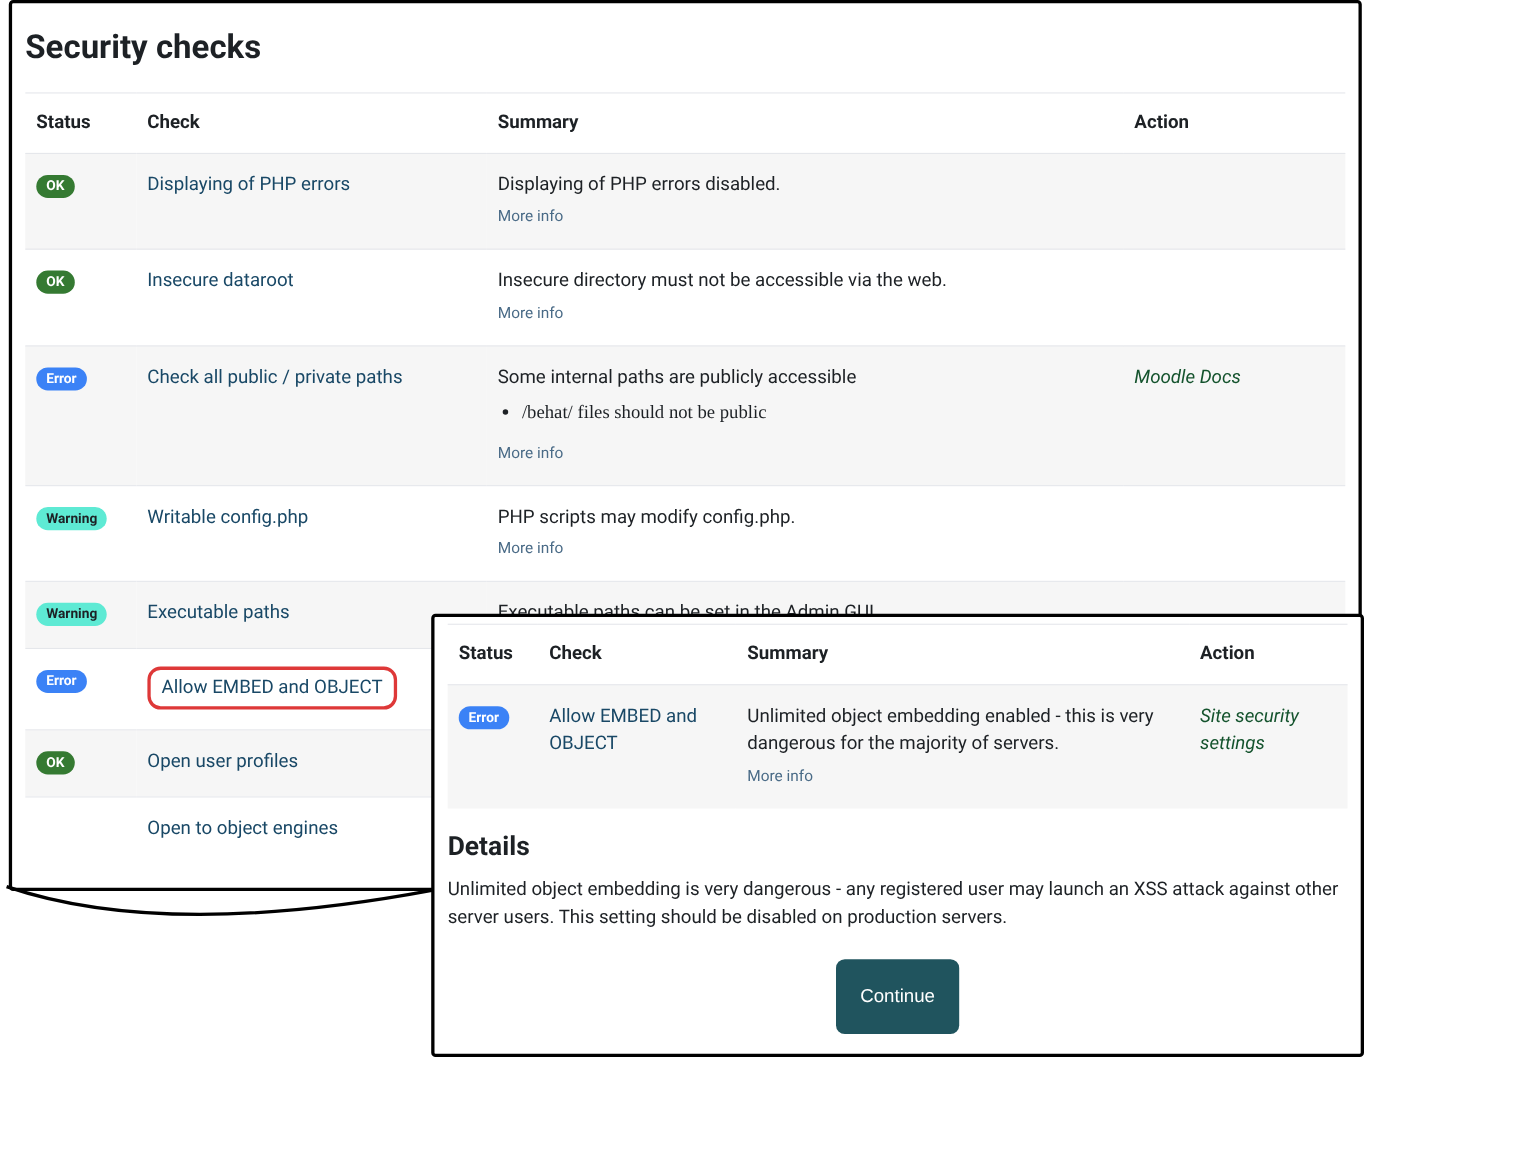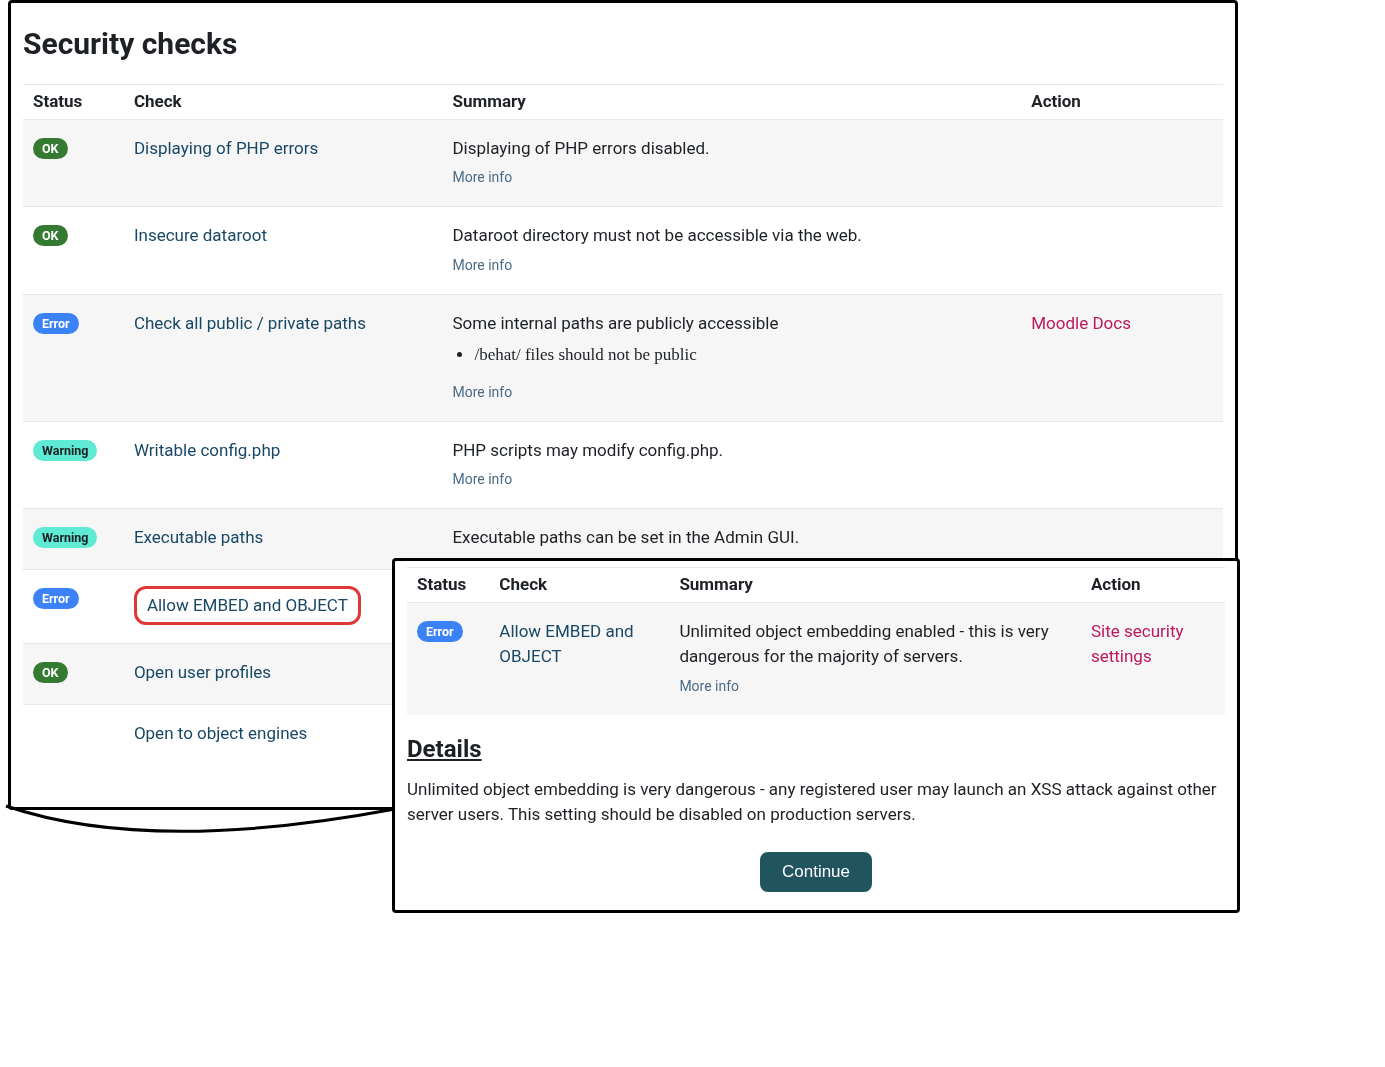--- a/index.html
+++ b/index.html
@@ -33,21 +33,21 @@
     margin: 18px 0 18px 0;
   }
   table.report {
     width: 100%;
     border-collapse: collapse;
   }
   table.report thead th {
     text-align: left;
     font-weight: 700;
     font-size: 17px;
-    padding: 4px 10px;
+    padding: 14px 10px;
     border-top: 1px solid #e5e7eb;
     border-bottom: 1px solid #e5e7eb;
   }
   table.report tbody tr {
     border-top: 1px solid #e5e7eb;
   }
   table.report tbody tr:nth-child(odd) {
     background: #f6f6f6;
   }
   table.report tbody td {
@@ -71,22 +71,23 @@
     margin-top: 2px;
   }
   .badge.ok      { background: #357a32; }
   .badge.error   { background: #3b82f6; }
   .badge.warning { background: #5eead4; color: #1d2125; }
   .check-link {
     color: #194866;
     font-size: 17px;
   }
   .action-link {
-    color: #be185d;
-    font-size: 17px;
+    color: #14532d;
+    font-size: 17px;
+    font-style: italic;
   }
   .summary-text {
     font-size: 17px;
     color: #1d2125;
   }
   .more-info {
     display: block;
     margin-top: 6px;
     font-size: 14px;
     color: #4a6b87;
@@ -116,37 +117,36 @@
   }
   .detail-panel table.report { margin-top: 6px; }
   .detail-panel col.c-status  { width: 80px; }
   .detail-panel col.c-check   { width: 175px; }
   .detail-panel col.c-summary { width: 400px; }
   .detail-panel col.c-action  { width: 140px; }
   h2.details-heading {
     font-size: 24px;
     font-weight: 700;
     margin: 16px 0 10px 0;
-    text-decoration: underline;
   }
   .details-body {
     font-size: 17px;
     color: #1d2125;
   }
   .continue-wrap {
     text-align: center;
     margin-top: 24px;
   }
   .btn {
     display: inline-block;
     background: #20545e;
     color: #fff;
     border: none;
     border-radius: 8px;
-    padding: 10px 22px;
+    padding: 24px 22px;
     font-size: 17px;
     cursor: pointer;
   }
   
   svg.connector {
     position: absolute;
     left: 0;
     top: 770px;
     width: 400px;
     height: 90px;
@@ -183,21 +183,21 @@
           <span class="summary-text">Displaying of PHP errors disabled.</span>
           <a class="more-info">More info</a>
         </td>
         <td></td>
       </tr>
 
       <tr>
         <td><span class="badge ok">OK</span></td>
         <td><a class="check-link">Insecure dataroot</a></td>
         <td>
-          <span class="summary-text">Dataroot directory must not be accessible via the web.</span>
+          <span class="summary-text">Insecure directory must not be accessible via the web.</span>
           <a class="more-info">More info</a>
         </td>
         <td></td>
       </tr>
 
       <tr>
         <td><span class="badge error">Error</span></td>
         <td><a class="check-link">Check all public / private paths</a></td>
         <td>
           <span class="summary-text">Some internal paths are publicly accessible</span>

